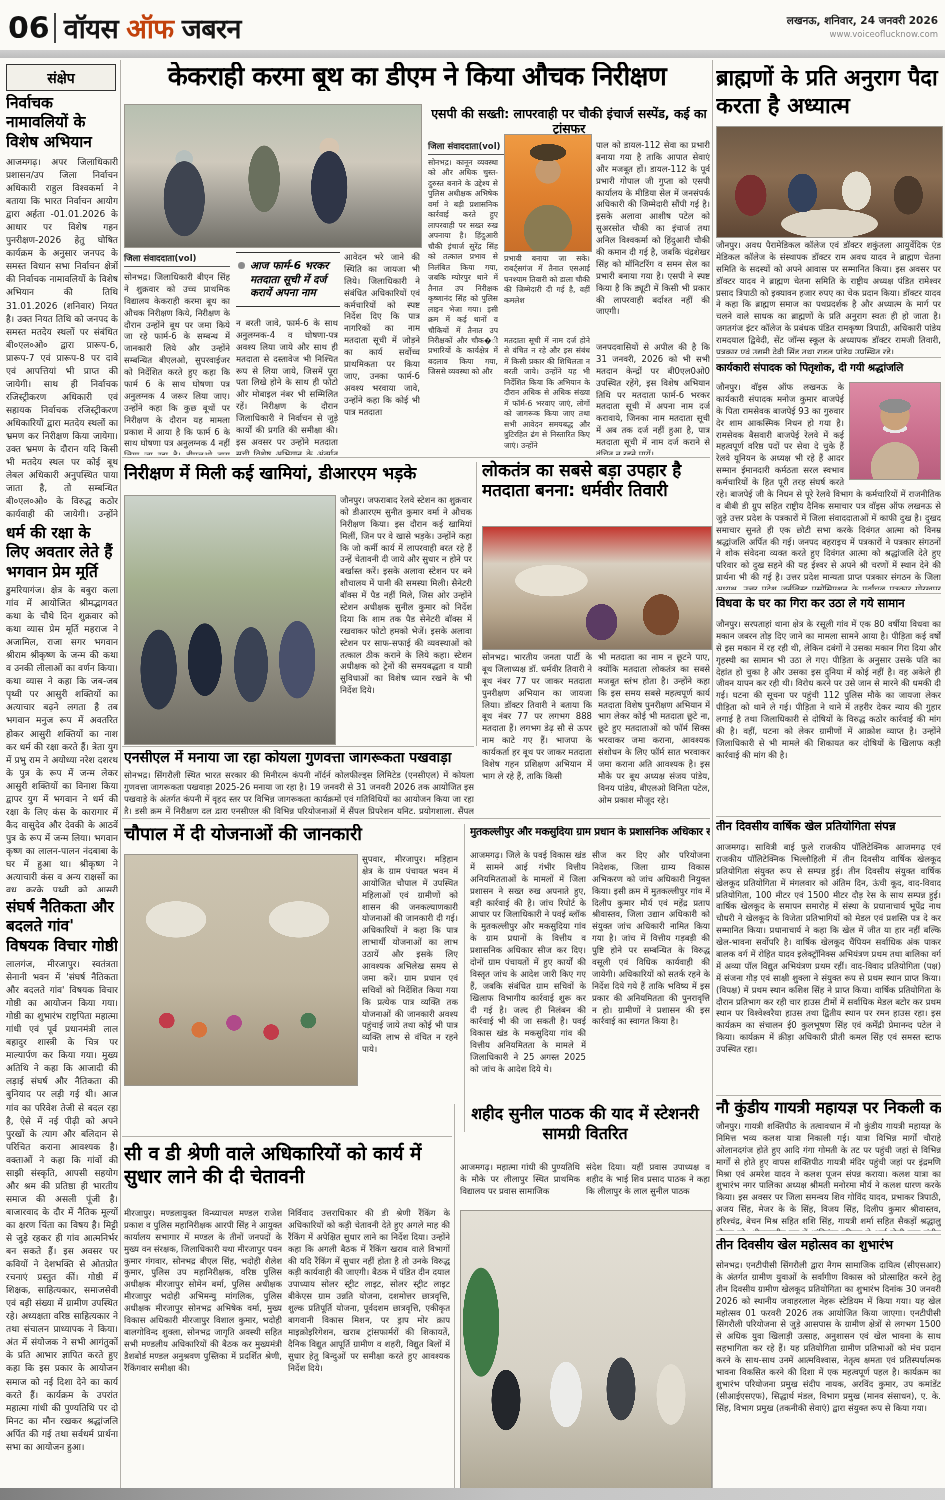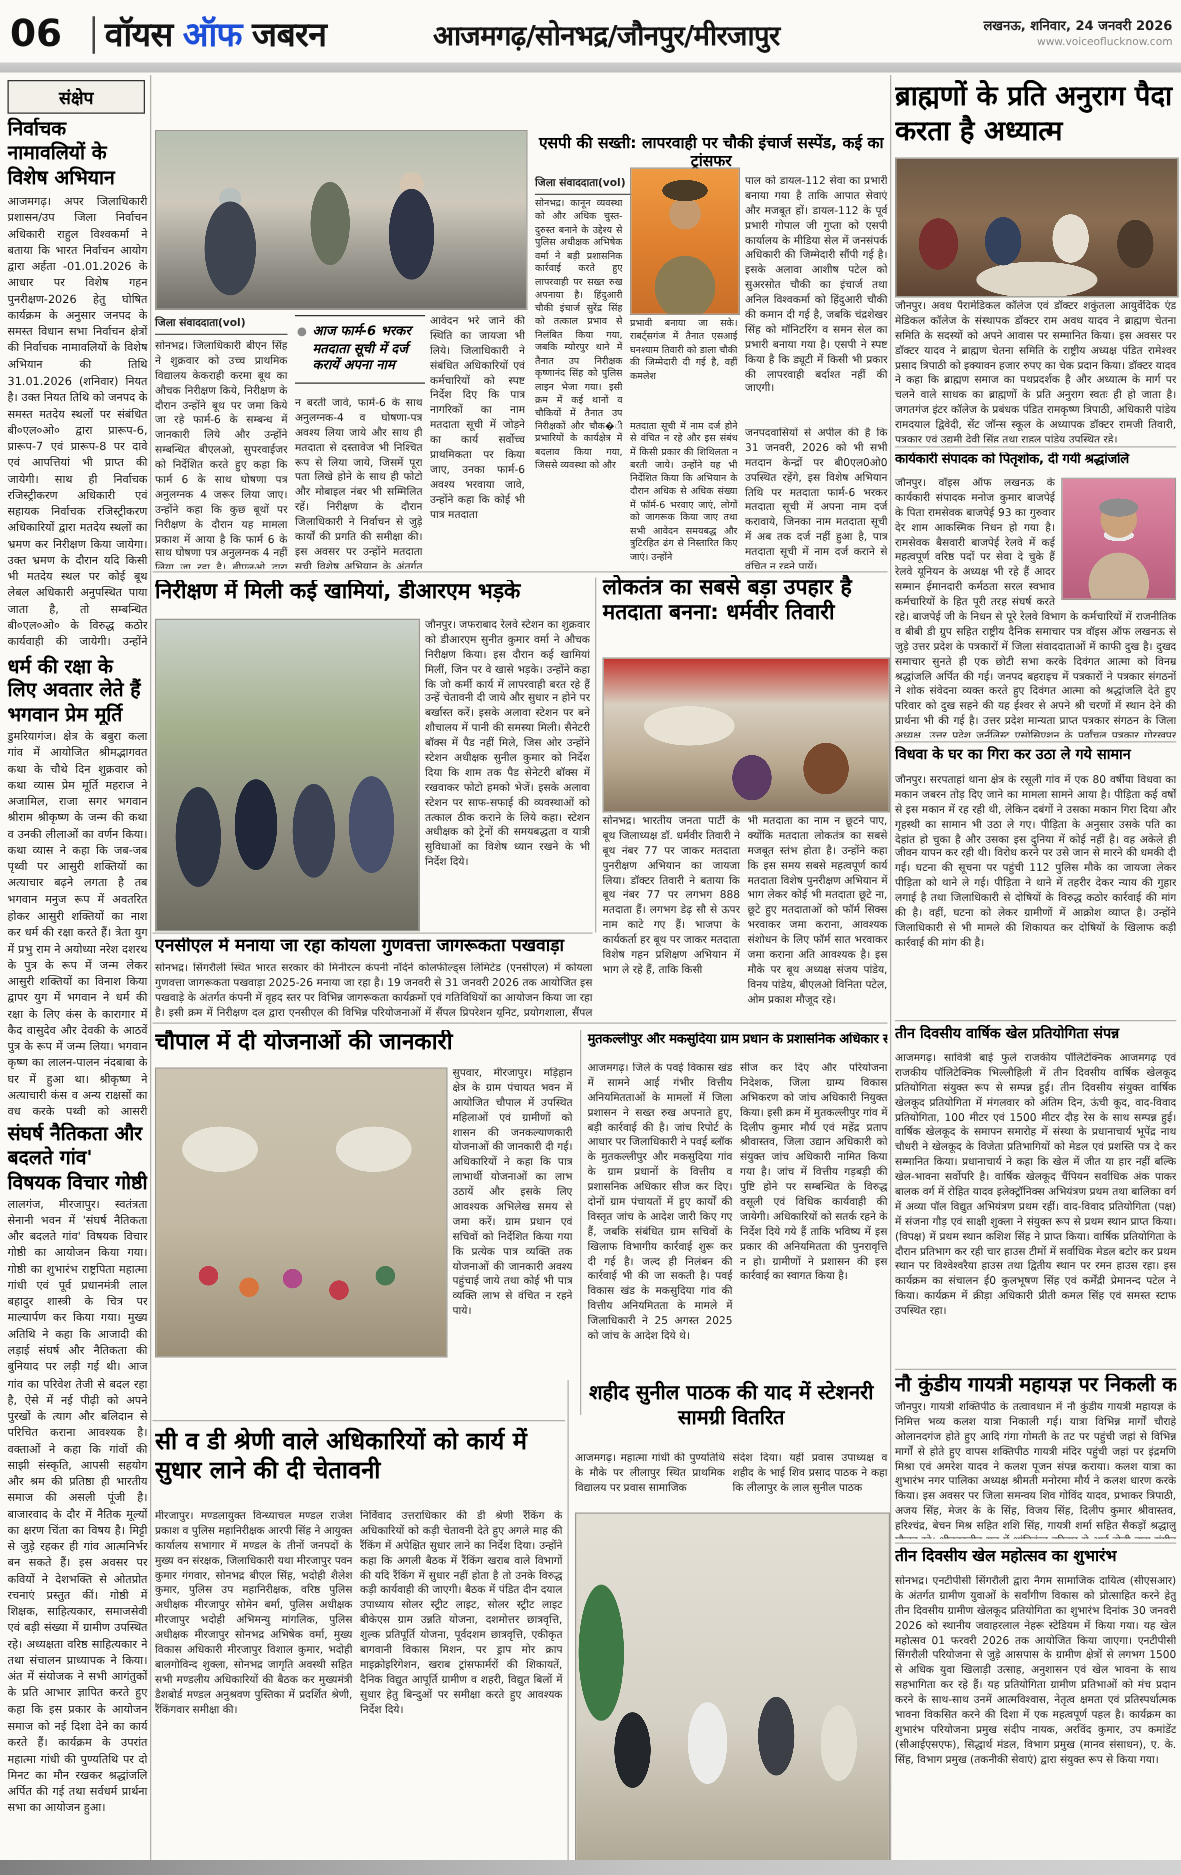--- a/index.html
+++ b/index.html
@@ -15,23 +15,23 @@
   .hline{position:absolute;height:1px;background:#b3b0aa;}
   .byline{font-size:8.5px;font-weight:bold;border-bottom:1px solid #555;padding-bottom:3px;color:#222;}
   .callout{border-top:1.5px solid #333;border-bottom:1.5px solid #333;padding:6px 2px;
            font-weight:bold;font-size:10.5px;line-height:1.3;color:#000;display:flex;gap:5px;}
   .bullet{width:7px;height:7px;border-radius:50%;background:#8a8a8a;flex:0 0 auto;margin-top:3px;}
   .photo{overflow:hidden;border:1px solid #9a968e;}
   .sankshep{border:1.5px solid #333;background:#f2f0e9;text-align:center;font-weight:bold;
             font-size:14px;padding:3px 0;color:#000;}
   .graybar{background:linear-gradient(180deg,#cfcfcf,#bdbdbd);}
   .masthead{display:flex;align-items:center;gap:8px;}
-  .pageno{font-size:30px;font-weight:bold;color:#111;border-right:2px solid #444;padding-right:24px;line-height:1;}
+  .pageno{font-size:30px;font-weight:bold;color:#111;border-right:2px solid #444;padding-right:4px;line-height:1;}
   .mast-txt{font-size:27px;font-weight:bold;letter-spacing:-0.5px;line-height:1;}
-  .mast-mid{color:#1d4ed8;}
+  .mast-mid{color:#c2410c;}
   .edition{font-size:22px;font-weight:bold;text-align:center;letter-spacing:-0.5px;}
   .dates{text-align:right;}
   .dateline{font-size:10.5px;font-weight:bold;color:#222;}
   .website{font-size:8.5px;color:#8a8a8a;margin-top:2px;}
   .footerbar{background:linear-gradient(90deg,#7e7e7e 0%,#9b9b9b 18%,#c4c4c4 55%,#d2d2d2 100%);}
   .float-img{float:right;margin:0 0 4px 5px;}
   
   .ph-main{background:
     radial-gradient(ellipse 34px 62px at 20% 66%,#3e4450 0 60%,transparent 61%),
     radial-gradient(ellipse 26px 55px at 47% 52%,#6a705e 0 60%,transparent 61%),
@@ -89,38 +89,38 @@
 <body>
 
 <div class="page">
 
   <div class="abs masthead" style="left:8px;top:8px;height:40px;">
     <span class="pageno">06</span>
     <span class="mast-txt">वॉयस</span>
     <span class="mast-txt mast-mid">ऑफ</span>
     <span class="mast-txt">जबरन</span>
   </div>
-  <div class="abs edition" style="left:285px;top:12px;width:400px;">आजमगढ़/सोनभद्र/जौनपुर/मीरजापुर</div>
   <div class="abs dates" style="left:760px;top:13px;width:178px;">
     <div class="dateline">लखनऊ, शनिवार, 24 जनवरी 2026</div>
     <div class="website">www.voiceoflucknow.com</div>
   </div>
   <div class="abs graybar" style="left:0;top:50px;width:945px;height:8px;"></div>
 
   <div class="vline" style="left:120px;top:60px;height:1428px;"></div>
   <div class="vline" style="left:712px;top:60px;height:1428px;"></div>
 
   <div class="abs sankshep" style="left:6px;top:64px;width:108px;">संक्षेप</div>
   <div class="abs hl" style="left:6px;top:94px;width:112px;font-size:15.5px;line-height:1.25;height:56px;overflow:hidden;">निर्वाचक नामावलियों के विशेष अभियान आज</div>
   <div class="abs side-bt" style="left:6px;top:156px;width:112px;height:364px;">आजमगढ़। अपर जिलाधिकारी प्रशासन/उप जिला निर्वाचन अधिकारी राहुल विश्वकर्मा ने बताया कि भारत निर्वाचन आयोग द्वारा अर्हता -01.01.2026 के आधार पर विशेष गहन पुनरीक्षण-2026 हेतु घोषित कार्यक्रम के अनुसार जनपद के समस्त विधान सभा निर्वाचन क्षेत्रों की निर्वाचक नामावलियों के विशेष अभियान की तिथि 31.01.2026 (शनिवार) नियत है। उक्त नियत तिथि को जनपद के समस्त मतदेय स्थलों पर संबंधित बी०एल०ओ० द्वारा प्रारूप-6, प्रारूप-7 एवं प्रारूप-8 पर दावे एवं आपत्तियां भी प्राप्त की जायेगी। साथ ही निर्वाचक रजिस्ट्रीकरण अधिकारी एवं सहायक निर्वाचक रजिस्ट्रीकरण अधिकारियों द्वारा मतदेय स्थलों का भ्रमण कर निरीक्षण किया जायेगा। उक्त भ्रमण के दौरान यदि किसी भी मतदेय स्थल पर कोई बूथ लेबल अधिकारी अनुपस्थित पाया जाता है, तो सम्बन्धित बी०एल०ओ० के विरुद्ध कठोर कार्यवाही की जायेगी। उन्होंने जनपद आजमगढ़ के समस्त सम्मानित नागरिकों से अपील किया है कि विशेष अभियान की तिथि 31.01.2026 को अपने-अपने मतदेय स्थलों पर उपस्थित होकर पात्र व्यक्तियों के नाम मतदाता सूचियों में सम्मिलित कराए जाने हेतु अधिक से अधिक संख्या में प्रारूप-6 भरवाने में सहयोग प्रदान करें, ताकि कोई भी पात्र नागरिक अपने मताधिकार से वंचित न रह जाए।</div>
   <div class="abs hl" style="left:6px;top:524px;width:112px;font-size:15.5px;line-height:1.25;height:56px;overflow:hidden;">धर्म की रक्षा के लिए अवतार लेते हैं भगवान प्रेम मूर्ति महराज</div>
   <div class="abs side-bt" style="left:6px;top:584px;width:112px;height:308px;">डुमरियागंज। क्षेत्र के बबुरा कला गांव में आयोजित श्रीमद्भागवत कथा के चौथे दिन शुक्रवार को कथा व्यास प्रेम मूर्ति महराज ने अजामिल, राजा सगर भगवान श्रीराम श्रीकृष्ण के जन्म की कथा व उनकी लीलाओं का वर्णन किया। कथा व्यास ने कहा कि जब-जब पृथ्वी पर आसुरी शक्तियों का अत्याचार बढ़ने लगता है तब भगवान मनुज रूप में अवतरित होकर आसुरी शक्तियों का नाश कर धर्म की रक्षा करते हैं। त्रेता युग में प्रभु राम ने अयोध्या नरेश दशरथ के पुत्र के रूप में जन्म लेकर आसुरी शक्तियों का विनाश किया द्वापर युग में भगवान ने धर्म की रक्षा के लिए कंस के कारागार में कैद वासुदेव और देवकी के आठवें पुत्र के रूप में जन्म लिया। भगवान कृष्ण का लालन-पालन नंदबाबा के घर में हुआ था। श्रीकृष्ण ने अत्याचारी कंस व अन्य राक्षसों का वध करके पृथ्वी को आसुरी शक्तियों से मुक्त किया। कहा कि भागवत कथा का श्रवण करने मात्र से ही दुखों से छुटकारा मिल जाता है। कथा श्रवण करने से मनुष्य भवसागर से पार हो जाता है। इस दौरान कथा यजमान इन्द्रकली मिश्रा, ओमप्रकाश मिश्र, शांति देवी, कुल गुरु लवकेश त्रिपाठी, आनन्द नाथ मिश्र, सूर्य प्रकाश मिश्र सहित सैकड़ों श्रद्धालु मौजूद रहे।</div>
   <div class="abs hl" style="left:6px;top:898px;width:112px;font-size:15.5px;line-height:1.25;height:56px;overflow:hidden;">संघर्ष नैतिकता और बदलते गांव' विषयक विचार गोष्ठी आयोजित</div>
   <div class="abs side-bt" style="left:6px;top:958px;width:112px;height:528px;">लालगंज, मीरजापुर। स्वतंत्रता सेनानी भवन में 'संघर्ष नैतिकता और बदलते गांव' विषयक विचार गोष्ठी का आयोजन किया गया। गोष्ठी का शुभारंभ राष्ट्रपिता महात्मा गांधी एवं पूर्व प्रधानमंत्री लाल बहादुर शास्त्री के चित्र पर माल्यार्पण कर किया गया। मुख्य अतिथि ने कहा कि आजादी की लड़ाई संघर्ष और नैतिकता की बुनियाद पर लड़ी गई थी। आज गांव का परिवेश तेजी से बदल रहा है, ऐसे में नई पीढ़ी को अपने पुरखों के त्याग और बलिदान से परिचित कराना आवश्यक है। वक्ताओं ने कहा कि गांवों की साझी संस्कृति, आपसी सहयोग और श्रम की प्रतिष्ठा ही भारतीय समाज की असली पूंजी है। बाजारवाद के दौर में नैतिक मूल्यों का क्षरण चिंता का विषय है। मिट्टी से जुड़े रहकर ही गांव आत्मनिर्भर बन सकते हैं। इस अवसर पर कवियों ने देशभक्ति से ओतप्रोत रचनाएं प्रस्तुत कीं। गोष्ठी में शिक्षक, साहित्यकार, समाजसेवी एवं बड़ी संख्या में ग्रामीण उपस्थित रहे। अध्यक्षता वरिष्ठ साहित्यकार ने तथा संचालन प्राध्यापक ने किया। अंत में संयोजक ने सभी आगंतुकों के प्रति आभार ज्ञापित करते हुए कहा कि इस प्रकार के आयोजन समाज को नई दिशा देने का कार्य करते हैं। कार्यक्रम के उपरांत महात्मा गांधी की पुण्यतिथि पर दो मिनट का मौन रखकर श्रद्धांजलि अर्पित की गई तथा सर्वधर्म प्रार्थना सभा का आयोजन हुआ।</div>
 
+  <div class="abs hl nw" style="left:124px;top:62px;width:586px;font-size:26px;text-align:center;letter-spacing:-0.5px;">केकराही करमा बूथ का डीएम ने किया औचक निरीक्षण</div>
   <div class="abs photo ph-main" style="left:124px;top:104px;width:296px;height:142px;"></div>
   <div class="abs hl" style="left:428px;top:106px;width:282px;font-size:12.5px;line-height:1.2;height:32px;overflow:hidden;text-align:center;">एसपी की सख्ती: लापरवाही पर चौकी इंचार्ज सस्पेंड, कई का ट्रांसफर</div>
   <div class="abs byline" style="left:428px;top:140px;width:92px;">जिला संवाददाता(vol)</div>
   <div class="abs bt-sm" style="left:428px;top:158px;width:70px;height:297px;">सोनभद्र। कानून व्यवस्था को और अधिक चुस्त-दुरुस्त बनाने के उद्देश्य से पुलिस अधीक्षक अभिषेक वर्मा ने बड़ी प्रशासनिक कार्रवाई करते हुए लापरवाही पर सख्त रुख अपनाया है। हिंदुआरी चौकी इंचार्ज सुरेंद्र सिंह को तत्काल प्रभाव से निलंबित किया गया, जबकि म्योरपुर थाने में तैनात उप निरीक्षक कृष्णानंद सिंह को पुलिस लाइन भेजा गया। इसी क्रम में कई थानों व चौकियों में तैनात उप निरीक्षकों और चौक�ी प्रभारियों के कार्यक्षेत्र में बदलाव किया गया, जिससे व्यवस्था को और</div>
   <div class="abs photo ph-sp" style="left:504px;top:134px;width:86px;height:116px;"></div>
   <div class="abs bt-sm" style="left:504px;top:254px;width:86px;height:78px;">प्रभावी बनाया जा सके। राबर्ट्सगंज में तैनात एसआई घनश्याम तिवारी को डाला चौकी की जिम्मेदारी दी गई है, वहीं कमलेश</div>
   <div class="abs bt-sm" style="left:504px;top:336px;width:86px;height:119px;">मतदाता सूची में नाम दर्ज होने से वंचित न रहे और इस संबंध में किसी प्रकार की शिथिलता न बरती जाये। उन्होंने यह भी निर्देशित किया कि अभियान के दौरान अधिक से अधिक संख्या में फॉर्म-6 भरवाए जाएं, लोगों को जागरूक किया जाए तथा सभी आवेदन समयबद्ध और त्रुटिरहित ढंग से निस्तारित किए जाएं। उन्होंने</div>
   <div class="abs bt" style="left:596px;top:140px;width:114px;height:198px;">पाल को डायल-112 सेवा का प्रभारी बनाया गया है ताकि आपात सेवाएं और मजबूत हों। डायल-112 के पूर्व प्रभारी गोपाल जी गुप्ता को एसपी कार्यालय के मीडिया सेल में जनसंपर्क अधिकारी की जिम्मेदारी सौंपी गई है। इसके अलावा आशीष पटेल को सुअरसोत चौकी का इंचार्ज तथा अनिल विश्वकर्मा को हिंदुआरी चौकी की कमान दी गई है, जबकि चंद्रशेखर सिंह को मॉनिटरिंग व समन सेल का प्रभारी बनाया गया है। एसपी ने स्पष्ट किया है कि ड्यूटी में किसी भी प्रकार की लापरवाही बर्दाश्त नहीं की जाएगी।</div>
   <div class="abs bt" style="left:596px;top:342px;width:114px;height:113px;">जनपदवासियों से अपील की है कि 31 जनवरी, 2026 को भी सभी मतदान केन्द्रों पर बी0एल0ओ0 उपस्थित रहेंगे, इस विशेष अभियान तिथि पर मतदाता फार्म-6 भरकर मतदाता सूची में अपना नाम दर्ज करावाये, जिनका नाम मतदाता सूची में अब तक दर्ज नहीं हुआ है, पात्र मतदाता सूची में नाम दर्ज कराने से वंचित न रहने पायें।</div>
   <div class="abs byline" style="left:124px;top:252px;width:106px;">जिला संवाददाता(vol)</div>

